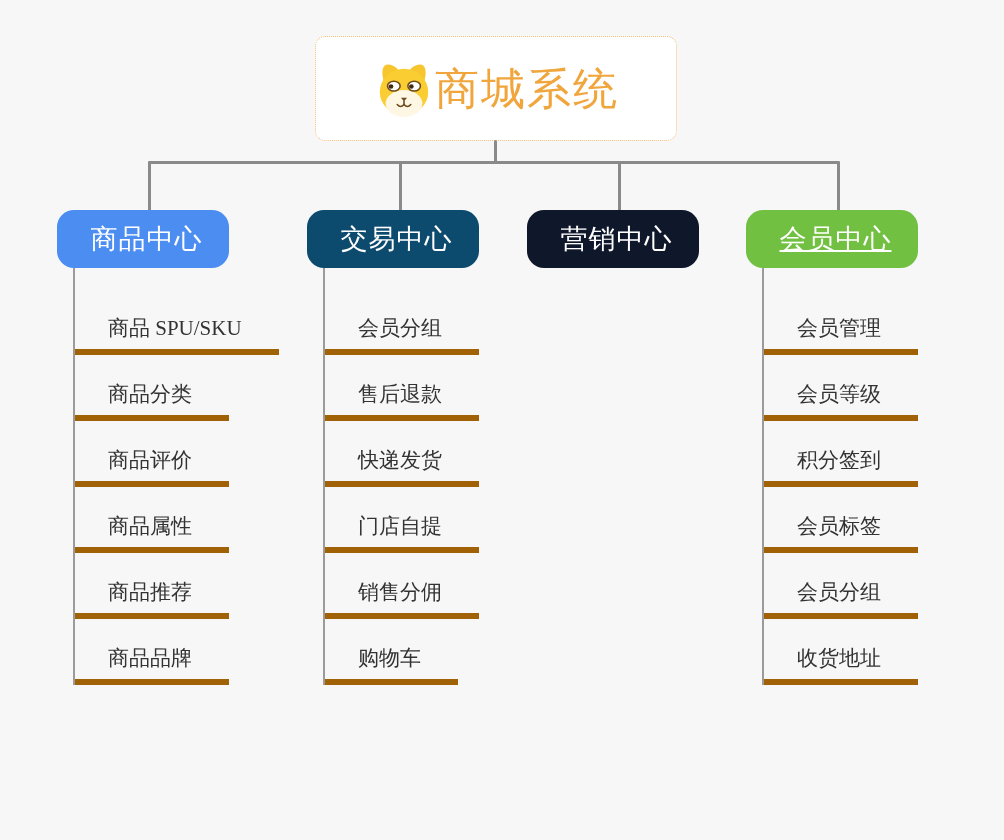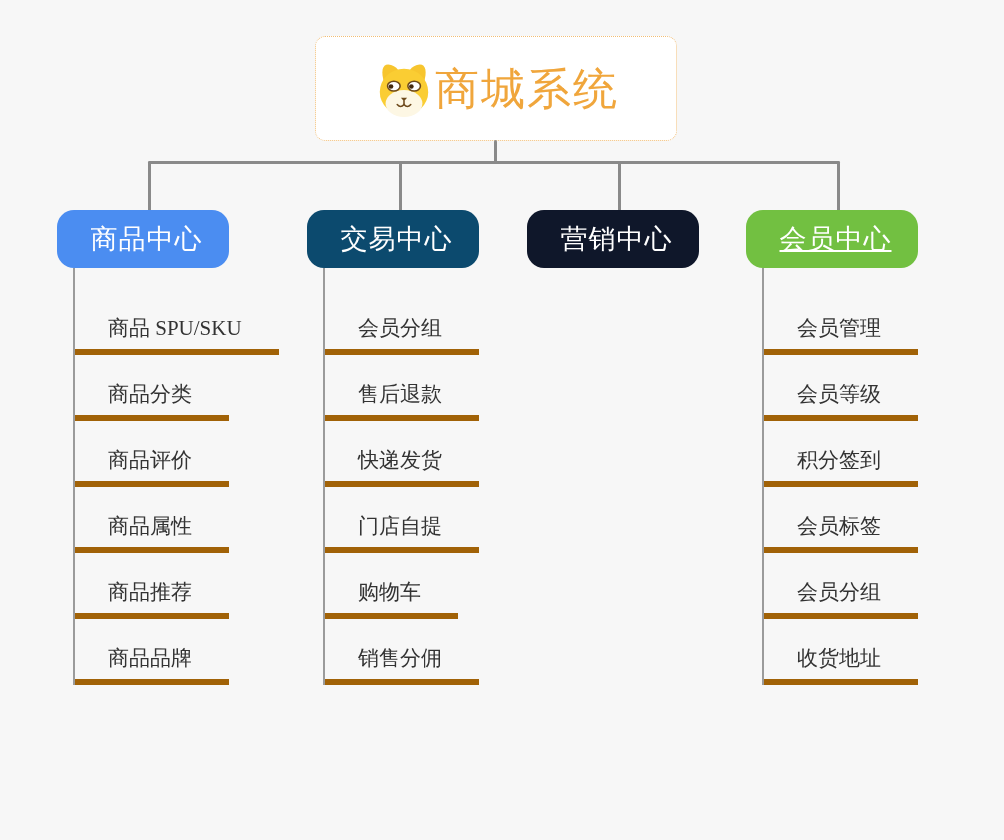--- a/index.html
+++ b/index.html
@@ -116,24 +116,24 @@
       <div class="leaf">
           <span class="leaf-label">售后退款</span>
         </div>
       <div class="leaf">
           <span class="leaf-label">快递发货</span>
         </div>
       <div class="leaf">
           <span class="leaf-label">门店自提</span>
         </div>
       <div class="leaf">
-          <span class="leaf-label">购物车</span>
+          <span class="leaf-label">销售分佣</span>
         </div>
       <div class="leaf">
-          <span class="leaf-label">销售分佣</span>
+          <span class="leaf-label">购物车</span>
         </div>
     </div>
   </div>
 
   <div class="column col-3">
     <div class="branch-header" style="background-color: #0f172a;">营销中心</div>
   </div>
 
   <div class="column col-4">
     <div class="branch-header" style="background-color: rgb(114, 192, 65); text-decoration: underline;">会员中心</div>

